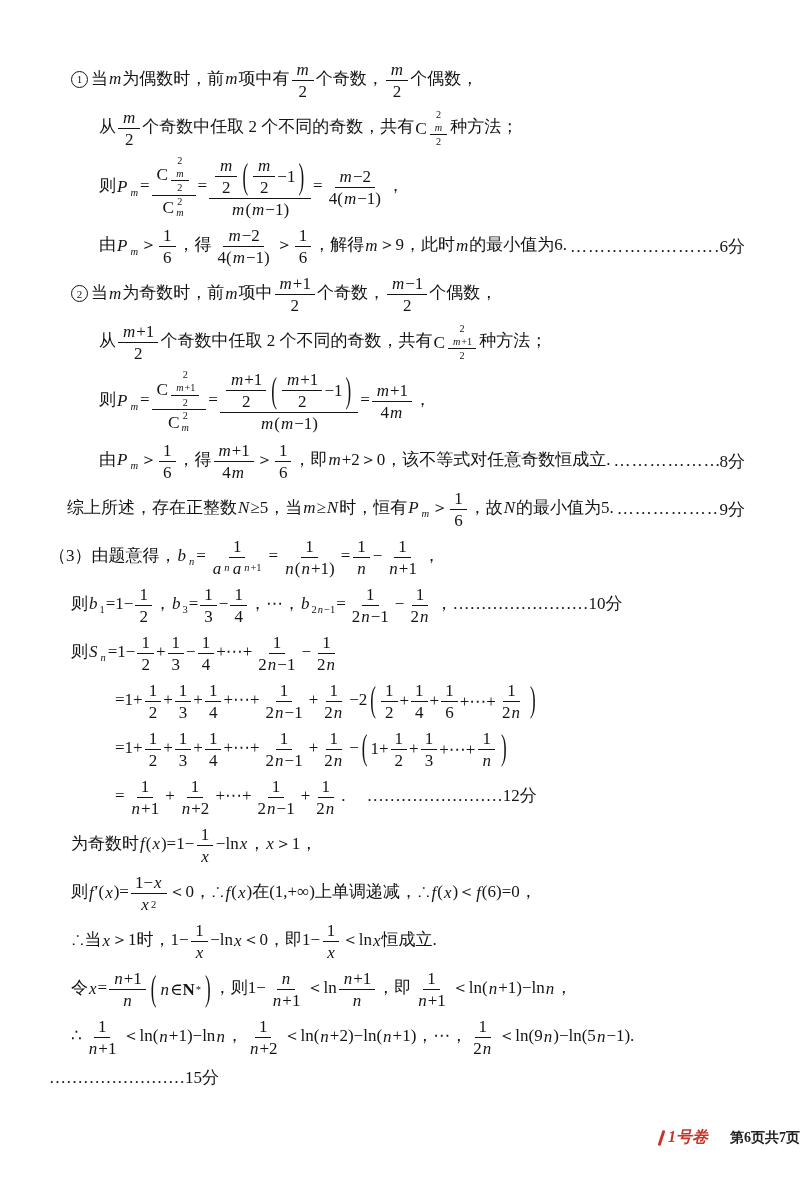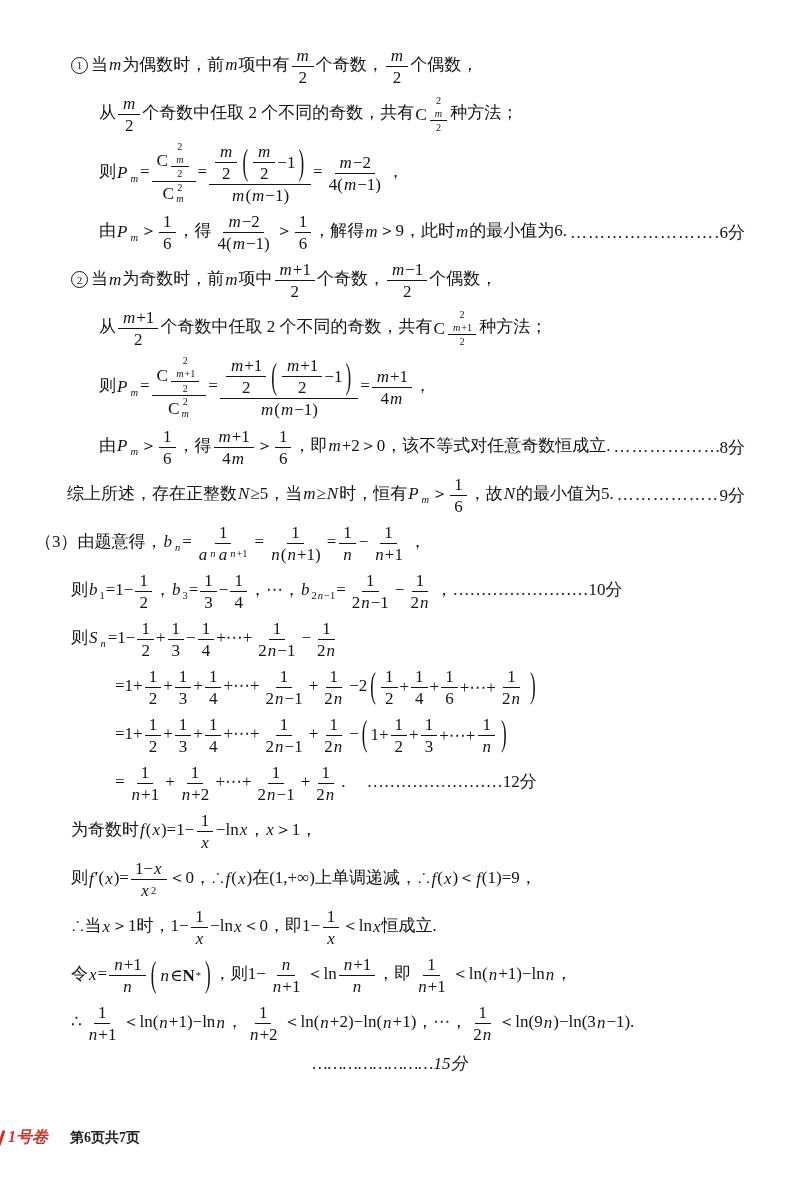--- a/index.html
+++ b/index.html
@@ -3,43 +3,43 @@
 <meta charset="utf-8">
 <title>数学参考答案</title>
 <style>
   html,body{margin:0;padding:0;}
   body{
     width:800px;height:1192px;background:#ffffff;color:#141414;
     font-family:"Liberation Serif","DejaVu Serif",serif;
     overflow:hidden;
   }
   .page{position:relative;width:800px;height:1192px;}
-  .content{padding:46px 55px 0 35px;font-size:17px;}
+  .content{padding:60px 55px 0 35px;font-size:17px;}
   .line{display:flex;align-items:center;margin:0 0 7px 0;min-height:24px;}
-  .line.right{justify-content:center;font-style:italic;}
-  .i0{margin-left:0;} .i1{margin-left:36px;} .i2{margin-left:32px;}
+  .line.right{justify-content:flex-start;}
+  .i0{margin-left:14px;} .i1{margin-left:36px;} .i2{margin-left:32px;}
   .i3{margin-left:64px;} .i4{margin-left:80px;}
   .math{white-space:nowrap;}
   .it{font-style:italic;padding:0 1px;}
   .bd{font-weight:bold;}
   .frac{display:inline-flex;flex-direction:column;align-items:center;vertical-align:middle;margin:0 2px;line-height:1.12;text-align:center;}
   .num{padding:0 4px 1px;border-bottom:1px solid #141414;display:inline-flex;align-items:center;justify-content:center;}
   .den{padding:1px 4px 0;display:inline-flex;align-items:center;justify-content:center;}
   .sub{font-size:0.62em;vertical-align:-0.4em;margin:0 1px;}
   .sup{font-size:0.62em;vertical-align:0.55em;margin:0 1px;}
   .ssw{display:inline-flex;align-items:center;vertical-align:middle;margin:0 1px;}
   .ssbase{font-size:1.02em;}
   .scripts{display:inline-flex;flex-direction:column;align-items:center;font-size:0.6em;line-height:1.05;margin-left:1px;row-gap:1px;}
   .bigp{display:inline-flex;align-items:center;vertical-align:middle;}
   .pmid{display:inline-flex;align-items:center;white-space:nowrap;}
   .paren{display:inline-block;transform:scaleY(2.05);font-weight:300;margin:0 3px;}
   .circ{display:inline-flex;align-items:center;justify-content:center;width:15px;height:15px;border:1px solid #141414;border-radius:50%;font-size:11px;margin-right:3px;vertical-align:1px;flex:none;}
   .leader{flex:1;overflow:hidden;white-space:nowrap;padding:0 3px;letter-spacing:1px;}
   .score{white-space:nowrap;}
-  .footer{position:absolute;left:0;bottom:44px;width:100%;display:flex;align-items:center;justify-content:flex-start;font-size:14px;font-weight:bold;color:#222;}
+  .footer{position:absolute;left:0;bottom:44px;width:100%;display:flex;align-items:center;justify-content:flex-end;font-size:14px;font-weight:bold;color:#222;}
   .pen{display:inline-block;width:3px;height:16px;background:#c8352b;transform:rotate(18deg);margin-right:5px;border-radius:1px;}
   .brand{color:#c8352b;font-style:italic;font-size:16px;margin-right:10px;}
   .fpage{margin-left:12px;}
 </style>
 </head>
 <body>
 
 <div class="page">
   <main class="content">
       <div class="line i1">
@@ -663,21 +663,21 @@
       <div class="line i1">
         <span class="math"><span class="tx">则</span><span class="it">f</span><span class="tx">′(</span><span class="it">x</span><span class="tx">)=</span><span class="frac">
             <span class="num">
               <span class="tx">1−</span>
               <span class="it">x</span>
             </span>
             <span class="den">
               <span class="it">x</span>
               <span class="sup"><span class="tx">2</span></span>
             </span>
-          </span><span class="tx">＜0，∴</span><span class="it">f</span><span class="tx">(</span><span class="it">x</span><span class="tx">)在(1,+∞)上单调递减，∴</span><span class="it">f</span><span class="tx">(</span><span class="it">x</span><span class="tx">)＜</span><span class="it">f</span><span class="tx">(1)=9，</span></span>
+          </span><span class="tx">＜0，∴</span><span class="it">f</span><span class="tx">(</span><span class="it">x</span><span class="tx">)在(1,+∞)上单调递减，∴</span><span class="it">f</span><span class="tx">(</span><span class="it">x</span><span class="tx">)＜</span><span class="it">f</span><span class="tx">(6)=0，</span></span>
       </div>
       <div class="line i1">
         <span class="math"><span class="tx">∴当</span><span class="it">x</span><span class="tx">＞1时，1−</span><span class="frac">
             <span class="num">
               <span class="tx">1</span>
             </span>
             <span class="den">
               <span class="it">x</span>
             </span>
           </span><span class="tx">−ln</span><span class="it">x</span><span class="tx">＜0，即1−</span><span class="frac">
@@ -751,21 +751,21 @@
               <span class="tx">+2</span>
             </span>
           </span><span class="tx">＜ln(</span><span class="it">n</span><span class="tx">+2)−ln(</span><span class="it">n</span><span class="tx">+1)，⋯，</span><span class="frac">
             <span class="num">
               <span class="tx">1</span>
             </span>
             <span class="den">
               <span class="tx">2</span>
               <span class="it">n</span>
             </span>
-          </span><span class="tx">＜ln(9</span><span class="it">n</span><span class="tx">)−ln(3</span><span class="it">n</span><span class="tx">−1).</span></span>
+          </span><span class="tx">＜ln(9</span><span class="it">n</span><span class="tx">)−ln(5</span><span class="it">n</span><span class="tx">−1).</span></span>
       </div>
       <div class="line i0 right">
         <span class="math"><span class="tx">……………………15分</span></span>
       </div>
     </main>
   <footer class="footer">
     <span class="pen"></span>
     <span class="brand">1号卷</span>
     <span class="fpage">第6页共7页</span>
   </footer>

